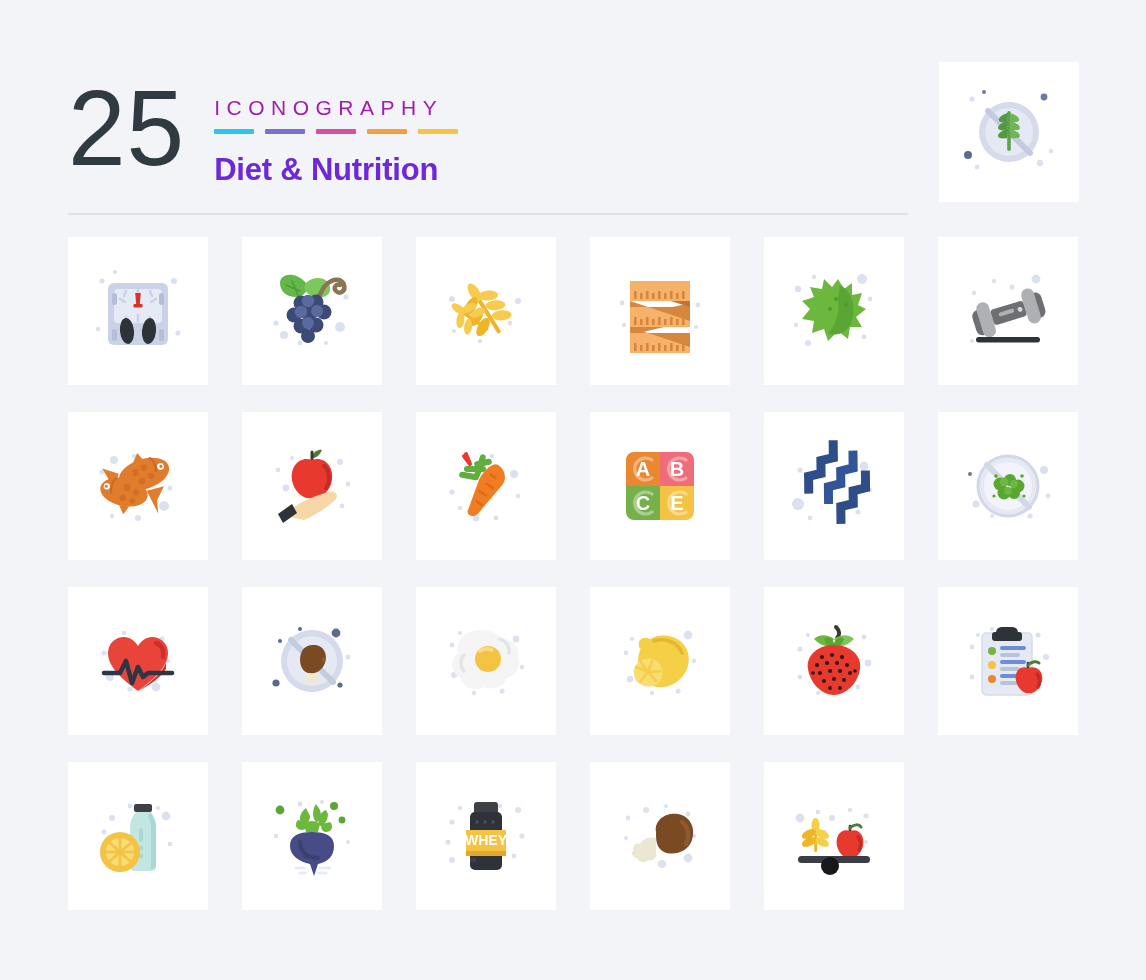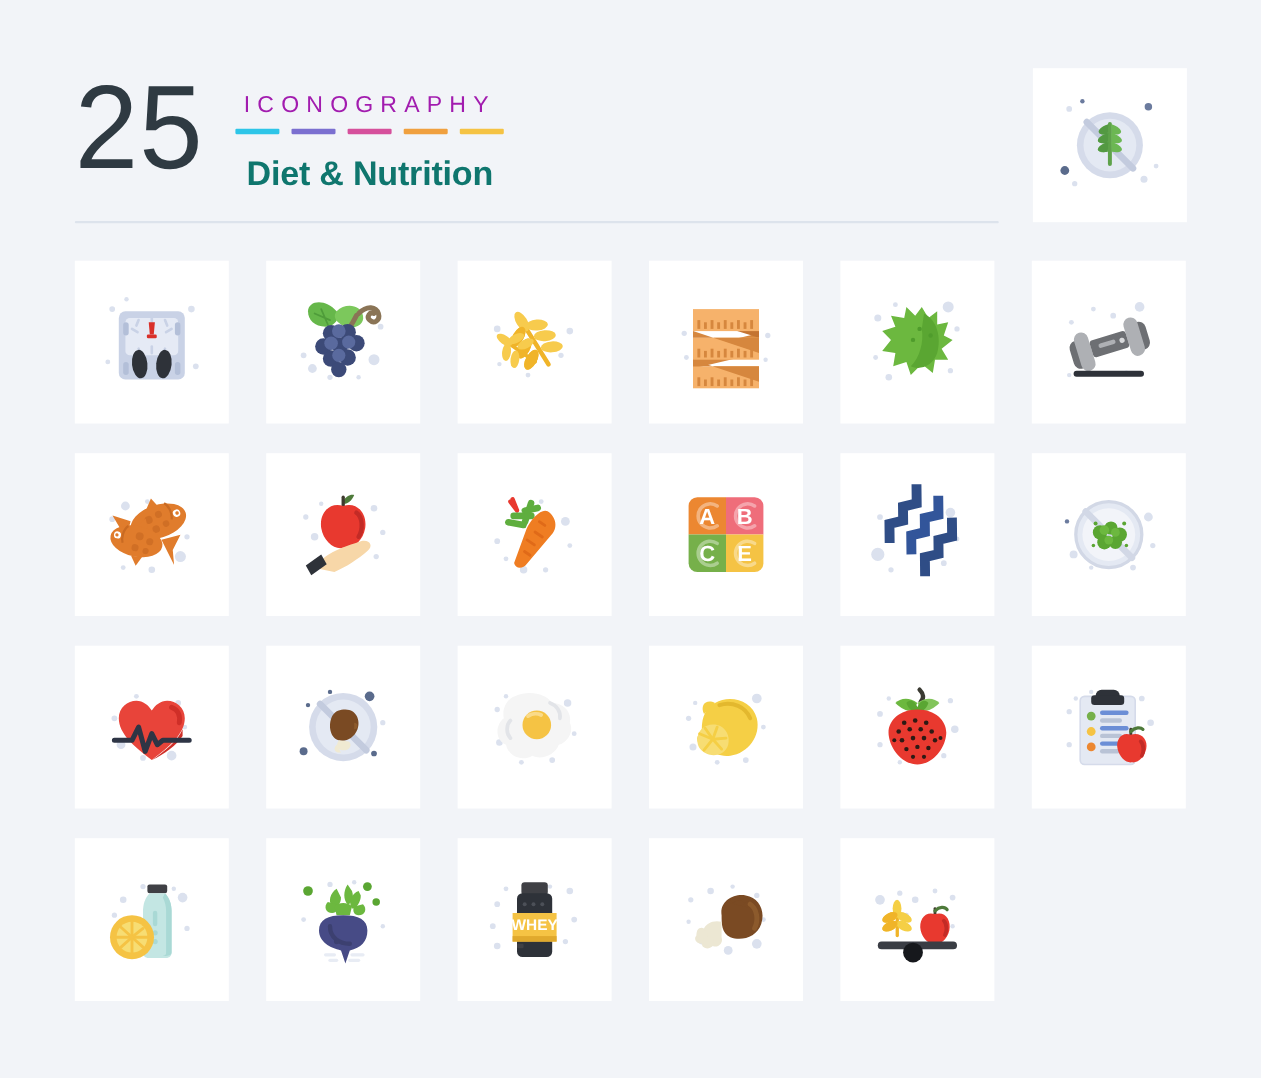--- a/index.html
+++ b/index.html
@@ -15,24 +15,23 @@
   }
   .page {
     position: relative;
     width: 1146px;
     height: 980px;
   }
 
   
   .header {
     position: absolute;
-    left: 0; top: 0;
+    left: 0; top: 12px;
     width: 1106px;
     height: 212px;
-    text-align: center;
   }
   .header-inner {
     position: absolute;
     left: 68px; top: 62px;
     display: flex;
     align-items: flex-start;
   }
   .count {
     font-size: 108px;
     line-height: 108px;
@@ -62,21 +61,21 @@
     margin-bottom: 18px;
   }
   .bar {
     width: 40px;
     height: 5px;
     border-radius: 1px;
   }
   .subtitle {
     font-size: 31px;
     font-weight: bold;
-    color: #0f766e;
+    color: #6d28d9;
     font-family: "Liberation Sans", sans-serif;
     letter-spacing: -0.2px;
     white-space: nowrap;
   }
   .divider {
     position: absolute;
     left: 68px; top: 201px;
     width: 840px;
     height: 2px;
     background: #dde3ec;

